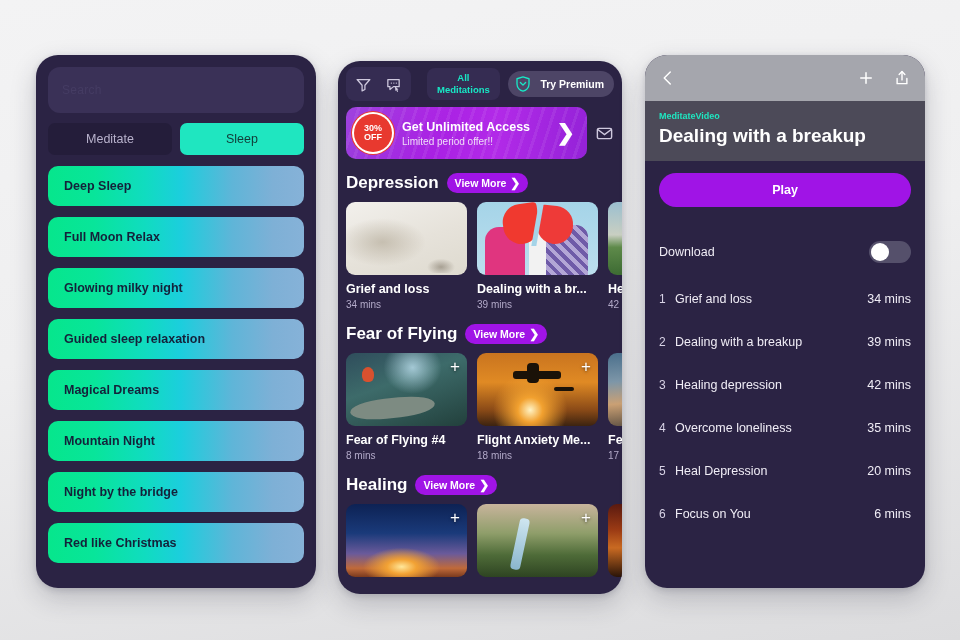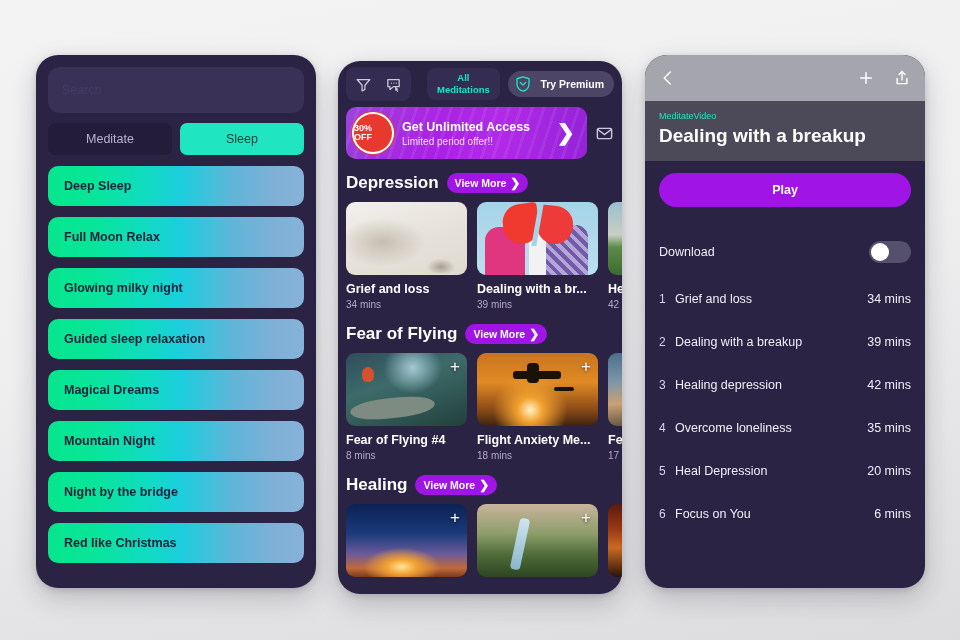--- a/index.html
+++ b/index.html
@@ -131,21 +131,21 @@
     position: absolute; inset: 0;
     background: repeating-linear-gradient(108deg,
       rgba(255,255,255,.07) 0px, rgba(255,255,255,.07) 3px,
       rgba(255,255,255,0) 3px, rgba(255,255,255,0) 11px);
   }
   .disc-badge {
     width: 38px; height: 38px; margin-left: 8px;
     border-radius: 50%;
     background: #e8392f;
     color: #fff;
-    display: flex; flex-direction: column; align-items: flex-start; justify-content: center;
+    display: flex; flex-direction: column; align-items: center; justify-content: center;
     font-size: 9px; font-weight: bold; line-height: 9.5px;
     box-shadow: 0 0 0 2px #fff, 0 0 0 3px #e8392f;
     z-index: 2; flex: none;
   }
   #p2-banner .btxt { margin-left: 10px; z-index: 2; }
   #p2-banner .btxt .t1 { color: #fff; font-size: 12.5px; font-weight: bold; }
   #p2-banner .btxt .t2 { color: #f0dcf8; font-size: 10px; margin-top: 2px; }
   #p2-banner .chev { margin-left: auto; margin-right: 12px; z-index: 2; color: #fff; font-size: 22px; font-weight: bold; line-height: 1; }
   #p2-mail { width: 19px; height: 19px; flex: none; cursor: pointer; }
 
@@ -236,21 +236,21 @@
     background: #a5a6ad;
     display: flex; align-items: center;
     padding: 0 14px;
   }
   #p3-bar .sp { margin-left: auto; }
   .p3-baricon { width: 18px; height: 18px; cursor: pointer; }
   #p3-hero {
     background: #4c4a58;
     padding: 10px 14px 14px 14px;
   }
-  #p3-kicker { color: #1fe6c0; font-size: 9px; font-weight: normal; }
+  #p3-kicker { color: #1fe6c0; font-size: 9px; font-weight: bold; }
   #p3-title { color: #fff; font-size: 19px; font-weight: bold; margin-top: 4px; }
   #p3-play {
     margin: 12px 14px 0 14px;
     height: 34px;
     border-radius: 17px;
     background: #a014e6;
     display: flex; align-items: center; justify-content: center;
     color: #fff; font-size: 12.5px; font-weight: bold;
     cursor: pointer;
   }

